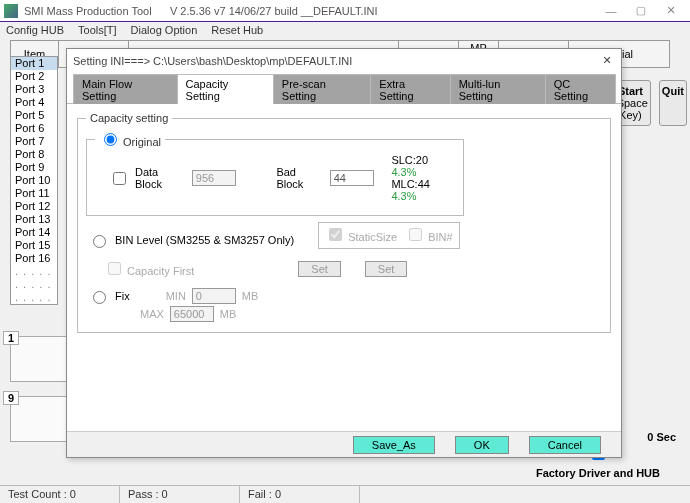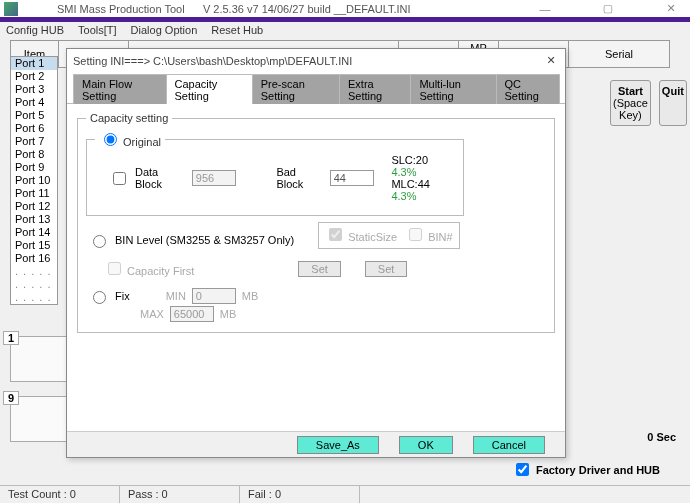--- a/index.html
+++ b/index.html
@@ -1,17 +1,17 @@
 <!DOCTYPE html>
 <html><head>
 <meta charset="utf-8">
 <style>
   * { box-sizing: border-box; font-family: "Tahoma", sans-serif; font-size: 11px; }
   body { margin: 0; background: #f0f0f0; width: 690px; height: 503px; overflow: hidden; position: relative; }
-  .titlebar { height: 22px; background: #fff; display: flex; align-items: center; padding: 0 4px; color: #888; border-bottom: 5px solid #4c1d95; gap: 33px; }
+  .titlebar { height: 22px; background: #fff; display: flex; align-items: center; padding: 0 4px; color: #888; border-bottom: 1px solid #4c1d95; }
   .titlebar .icon { width: 14px; height: 14px; background: linear-gradient(135deg,#4a6,#468); margin-right: 6px; }
   .titlebar .title { color: #555; }
   .titlebar .spacer { flex: 1; }
   .winbtn { width: 30px; text-align: center; color: #888; }
   .menubar { height: 18px; display: flex; gap: 14px; padding: 2px 6px; color: #333; background:#f0f0f0; }
   .menubar span { cursor: default; }
   .maingrid { position: absolute; top: 40px; left: 4px; right: 4px; bottom: 18px; }
   table.ports { border-collapse: collapse; background: #fff; position: absolute; left: 6px; top: 0; width: 660px; }
   table.ports th { border: 1px solid #999; background: #f4f4f4; padding: 1px 6px; font-weight: normal; }
   .portlist { position: absolute; left: 6px; top: 16px; width: 48px; background:#fff; border:1px solid #999; }
@@ -19,40 +19,40 @@
   .portlist div.sel { background:#c8dcf0; }
   .dots { color:#888; letter-spacing:1px; padding-left:4px; }
   .rightbtns { position:absolute; right:6px; top:40px; width:70px; display:flex; flex-direction:row; gap:8px; }
   .btn { background:#e9e9e9; border:1px solid #999; border-radius:3px; padding:4px 2px; text-align:center; cursor:default; }
   .btn b { font-weight:bold; display:block; }
   .statusbar { position:absolute; left:0; right:0; bottom:0; height:18px; display:flex; background:#f0f0f0; border-top:1px solid #bbb;}
   .statusbar div { border-right:1px solid #bbb; padding:2px 8px; color:#333; min-width:120px;}
   .slot { position:absolute; width:330px; height:46px; border:1px solid #aaa; background:#fafafa; }
   .slotlabel { position:absolute; top:-6px; left:-8px; width:16px; height:14px; background:#fff; border:1px solid #aaa; text-align:center; font-weight:bold; line-height:12px; }
   
-  .dialog { position:absolute; left:66px; top:48px; width:500px; height:410px; background:#fff; border:1px solid #888; box-shadow:2px 2px 6px rgba(0,0,0,0.2);}
+  .dialog { position:absolute; left:66px; top:48px; width:556px; height:410px; background:#fff; border:1px solid #888; box-shadow:2px 2px 6px rgba(0,0,0,0.2);}
   .dlg-title { display:flex; align-items:center; padding:4px 6px; color:#444; }
   .dlg-title .spacer{flex:1;}
   .dlg-close { width:16px; height:16px; text-align:center; line-height:14px; color:#444; cursor:default;}
   .tabs { display:flex; padding:0 6px; border-bottom:1px solid #bbb; }
   .tab { padding:3px 8px 2px; border:1px solid #bbb; border-bottom:none; background:#a3a3a3; margin-right:-1px; cursor:default; position:relative; top:1px;}
   .tab.active { background:#fff; }
   .dlg-body { padding:8px 10px; position:relative; height:340px;}
   fieldset { border:1px solid #bbb; padding:6px 8px 10px; margin:0 0 8px 0;}
   legend { color:#333; padding:0 4px;}
   .row { display:flex; align-items:center; gap:6px; }
   input[type=text]{ border:1px solid #999; background:#fff; padding:1px 3px; width:44px; color:#555;}
   input[type=text][disabled]{ background:#f3f3f3; color:#999;}
   .grey { color:#aaa;}
   .green { color:#2a9d3f;}
   .dlg-footer { position:absolute; left:0; right:0; bottom:0; height:26px; background:#f0f0f0; border-top:1px solid #ccc; display:flex; justify-content:flex-end; align-items:center; gap:20px; padding:0 20px;}
   .dlg-footer .fbtn { background:#5eead4; border:1px solid #888; padding:2px 18px; cursor:default;}
   .small-btn { background:#e9e9e9; border:1px solid #999; padding:1px 12px; color:#999; cursor:default;}
   label.dis { color:#aaa; }
-  .factory { position:absolute; right:26px; bottom:6px; display:flex; align-items:center; gap:4px;}
+  .factory { position:absolute; right:26px; bottom:6px; display:flex; align-items:center; gap:4px;flex-direction:column;}
   .sec { position:absolute; right:10px; bottom:42px; font-weight:bold;}
 </style>
 </head>
 <body>
 
 <div class="titlebar">
   <div class="icon"></div>
   <span class="title">
     <span>SMI Mass Production Tool</span>&nbsp;&nbsp;&nbsp;&nbsp;&nbsp;
     <span>V 2.5.36   v7      14/06/27 build      __DEFAULT.INI</span>

